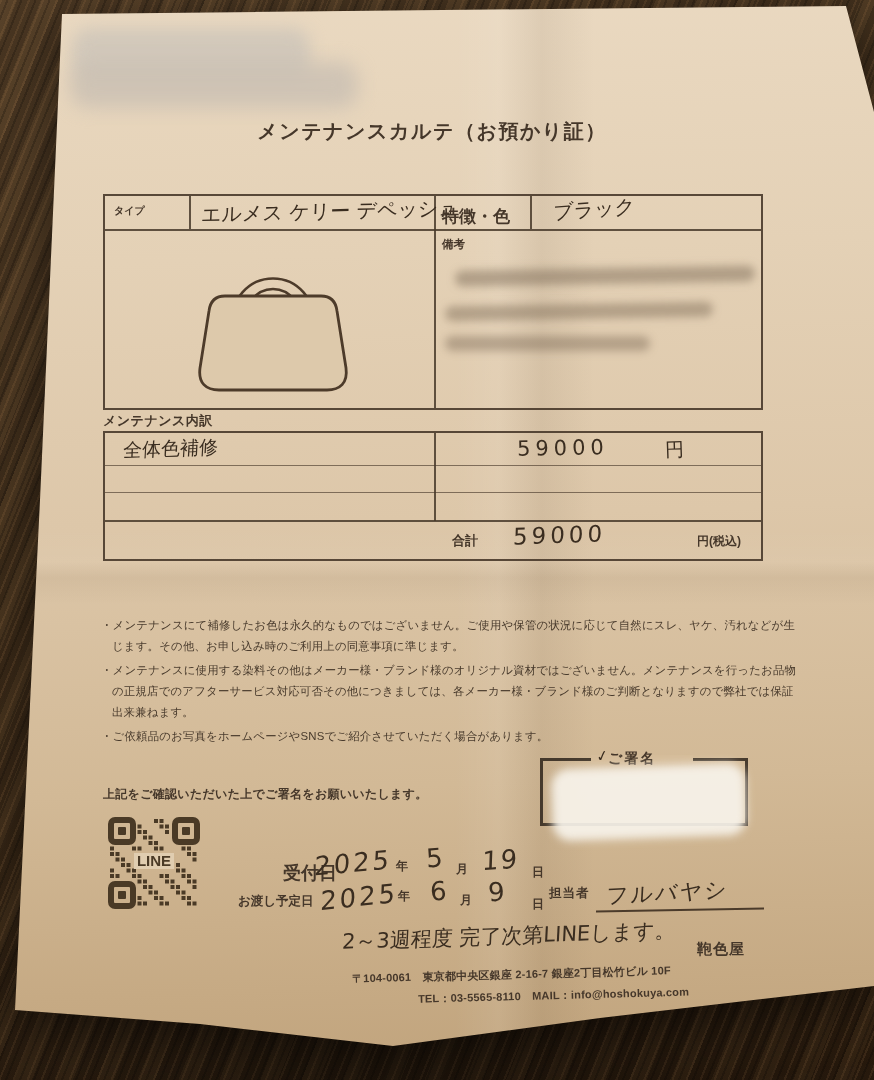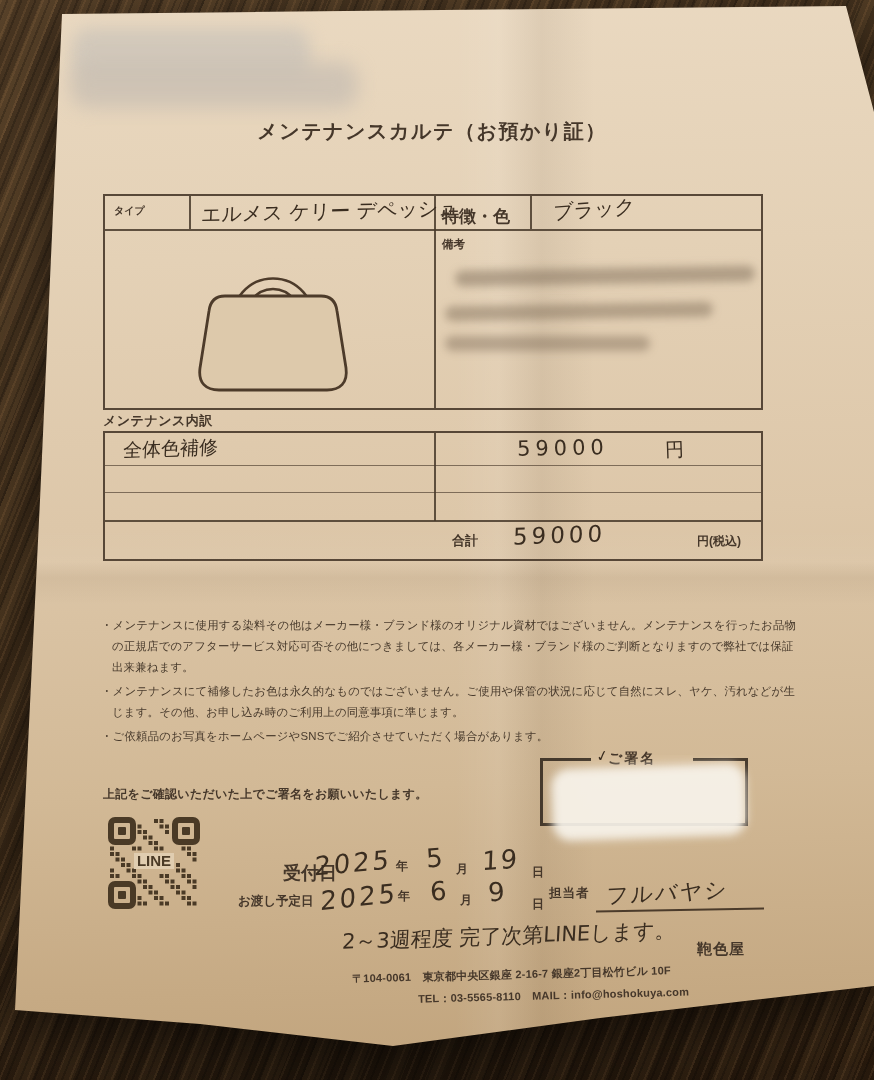--- a/index.html
+++ b/index.html
@@ -88,22 +88,22 @@
     <div class="abs hw" style="left:412px;top:3px;font-size:21px;letter-spacing:5px;transform:rotate(-1deg);">59000</div>
     <div class="abs hw" style="left:560px;top:4px;font-size:19px;transform:rotate(-2deg);">円</div>
 
     <div class="abs printed bold" style="left:332px;top:99px;font-size:13px;margin-left:15px;">合計</div>
     <div class="abs hw" style="left:408px;top:89px;font-size:23px;letter-spacing:4px;transform:rotate(-2deg) skewX(-4deg);">59000</div>
     <div class="abs printed bold" style="left:592px;top:100px;font-size:12px;">円(税込)</div>
   </div>
 
 
   <div class="abs" style="left:101px;top:615px;">
+    <p class="notice-p">・メンテナンスにて補修したお色は永久的なものではございません。ご使用や保管の状況に応じて自然にスレ、ヤケ、汚れなどが生じます。その他、お申し込み時のご利用上の同意事項に準じます。</p>
     <p class="notice-p">・メンテナンスに使用する染料その他はメーカー様・ブランド様のオリジナル資材ではございません。メンテナンスを行ったお品物の正規店でのアフターサービス対応可否その他につきましては、各メーカー様・ブランド様のご判断となりますので弊社では保証出来兼ねます。</p>
-    <p class="notice-p">・メンテナンスにて補修したお色は永久的なものではございません。ご使用や保管の状況に応じて自然にスレ、ヤケ、汚れなどが生じます。その他、お申し込み時のご利用上の同意事項に準じます。</p>
     <p class="notice-p">・ご依頼品のお写真をホームページやSNSでご紹介させていただく場合があります。</p>
   </div>
 
   <div class="abs printed bold" style="left:103px;top:786px;font-size:12px;letter-spacing:.3px;">上記をご確認いただいた上でご署名をお願いいたします。</div>
 
   <div class="abs" style="left:540px;top:758px;width:202px;height:62px;border:3px solid rgba(58,47,36,.92);">
     <div class="abs" style="left:48px;top:-6px;width:102px;height:8px;background:#d5bc9a;"></div>
   </div>
   <span class="abs hw" style="left:596px;top:747px;font-size:15px;transform:rotate(-12deg);">✓</span>
   <div class="abs printed bold" style="left:608px;top:750px;font-size:14px;letter-spacing:2px;">ご署名</div>

